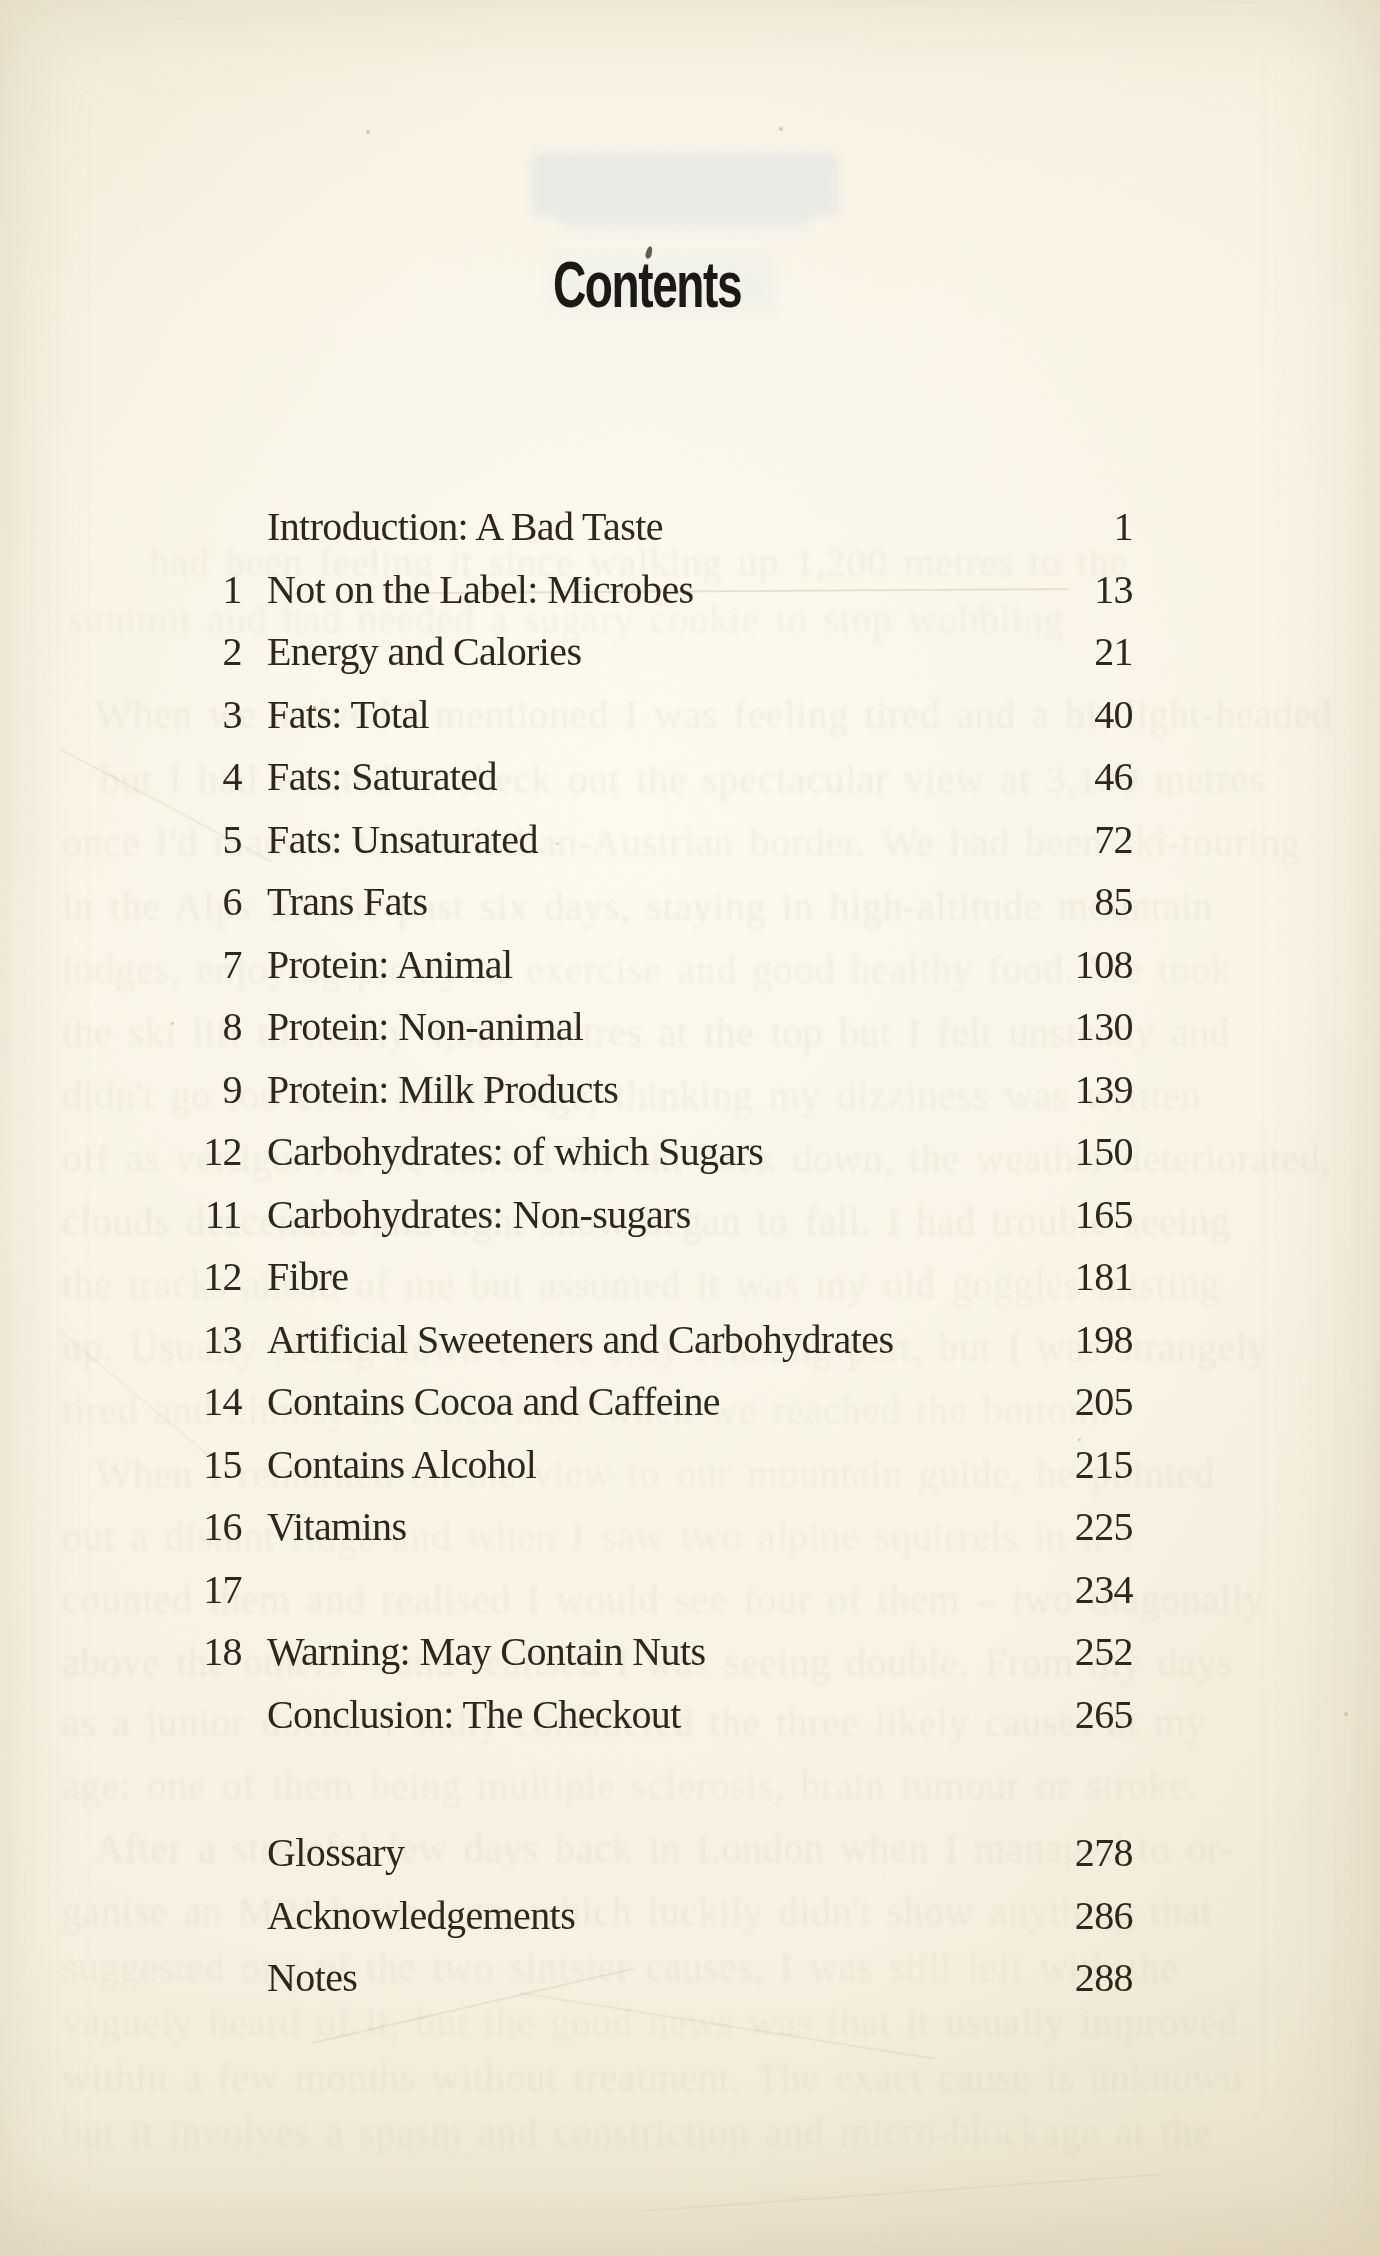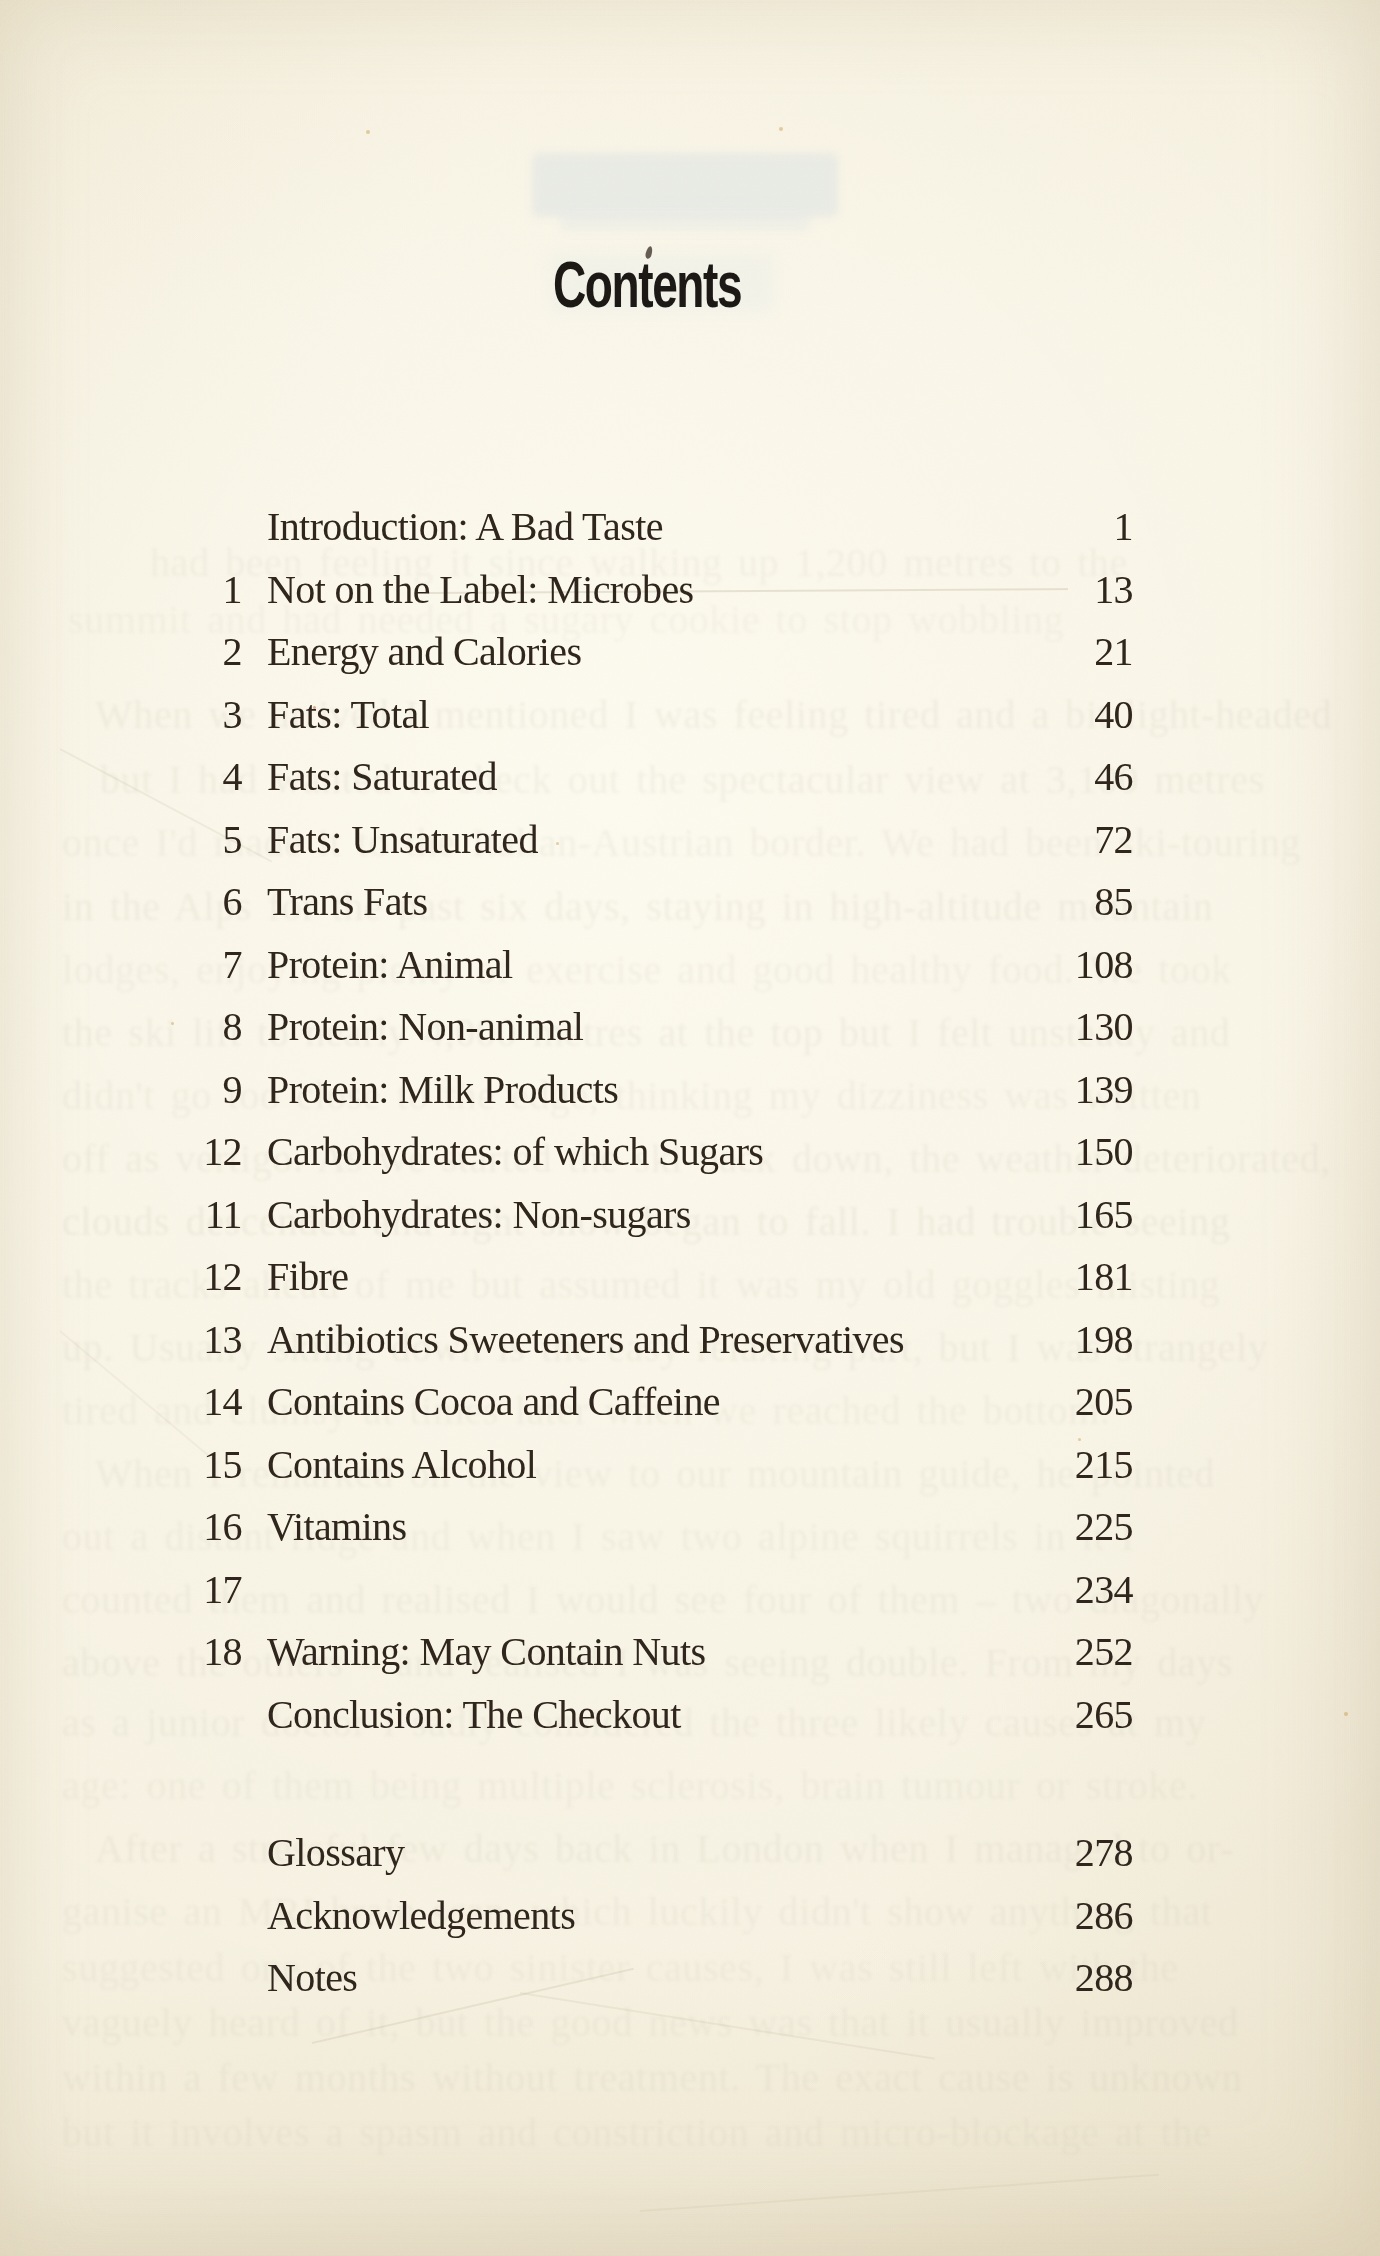--- a/index.html
+++ b/index.html
@@ -226,21 +226,21 @@
     <span class="chap-title">Carbohydrates: Non-sugars</span>
     <span class="pagenum">165</span>
   </div>
       <div class="toc-row">
     <span class="num">12</span>
     <span class="chap-title">Fibre</span>
     <span class="pagenum">181</span>
   </div>
       <div class="toc-row">
     <span class="num">13</span>
-    <span class="chap-title">Antibiotics Sweeteners and Preservatives</span>
+    <span class="chap-title">Artificial Sweeteners and Carbohydrates</span>
     <span class="pagenum">198</span>
   </div>
       <div class="toc-row">
     <span class="num">14</span>
     <span class="chap-title">Contains Cocoa and Caffeine</span>
     <span class="pagenum">205</span>
   </div>
       <div class="toc-row">
     <span class="num">15</span>
     <span class="chap-title">Contains Alcohol</span>

